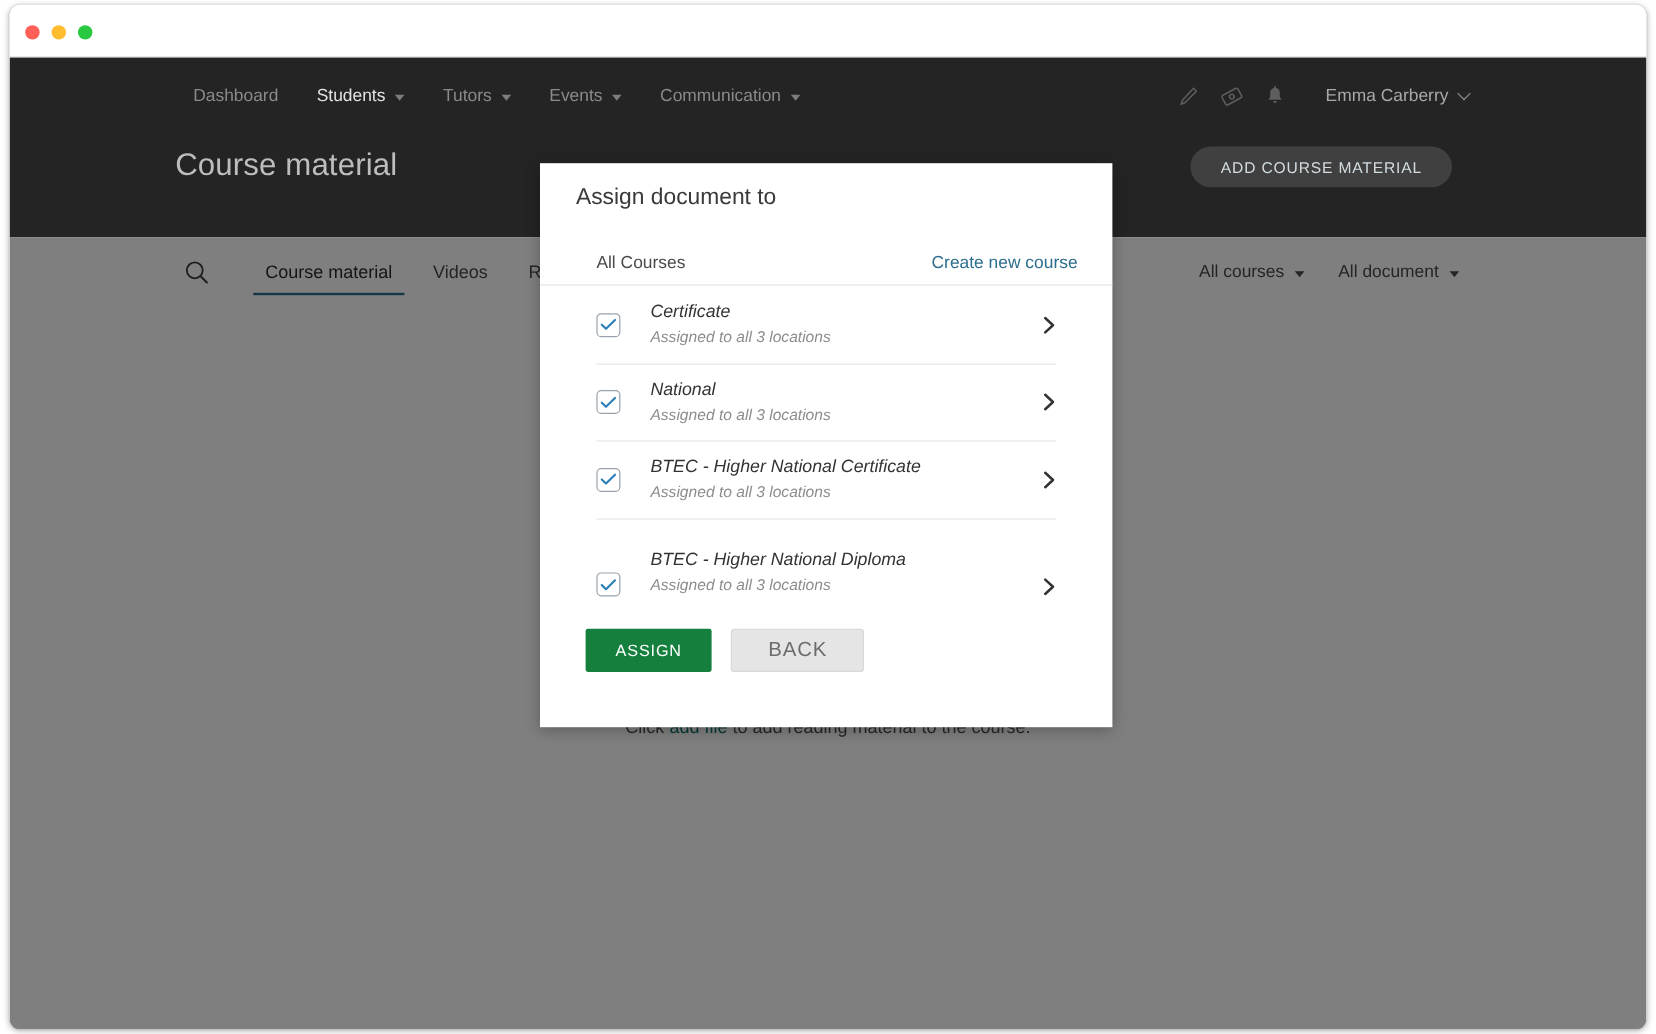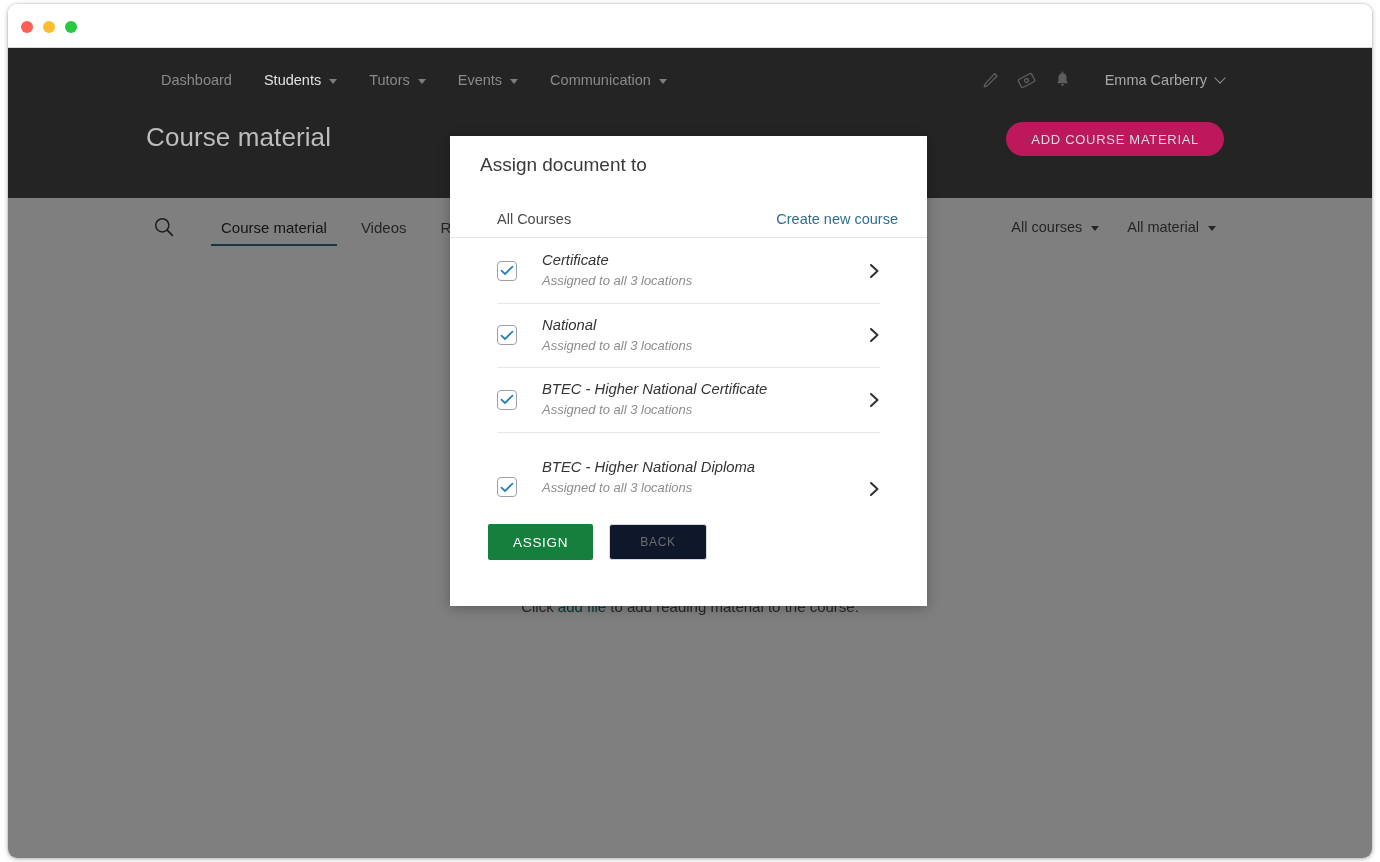--- a/index.html
+++ b/index.html
@@ -123,23 +123,23 @@
     position: absolute;
     left: 138px;
     top: 74px;
     color: #bdbdbd;
     font-size: 26px;
     font-weight: 400;
     letter-spacing: 0.1px;
   }
   #add-course-material-btn {
     position: absolute;
-    right: 148px;
+    right: 162px;
     top: 74px;
-    background: #be185d;
+    background: #404040;
     color: #d2dce1;
     border: none;
     border-radius: 22px;
     height: 34px;
     padding: 0 25px;
     font-size: 13px;
     font-family: "Liberation Sans", sans-serif;
     letter-spacing: 0.7px;
     cursor: pointer;
   }
@@ -354,26 +354,26 @@
     height: 36px;
     padding: 0 25px;
     font-size: 13.5px;
     letter-spacing: 0.7px;
     font-family: "Liberation Sans", sans-serif;
     border-radius: 2px;
     cursor: pointer;
     text-align: center;
   }
   #back-button {
-    background: #0f172a;
+    background: #e5e5e5;
     color: #6d6d6d;
     border: 1px solid #d9d9d9;
     height: 36px;
     padding: 0 30px;
-    font-size: 12px;
+    font-size: 17px;
     letter-spacing: 0.7px;
     font-family: "Liberation Sans", sans-serif;
     border-radius: 3px;
     cursor: pointer;
   }
 </style>
 </head>
 <body>
 
 <div id="browser-frame">
@@ -462,21 +462,21 @@
           <span>Recommended reading</span>
         </div>
       </div>
 
       <div class="filters">
         <div class="filter-item">
           <span>All courses</span>
           <i class="caret-down-dark"></i>
         </div>
         <div class="filter-item">
-          <span>All material</span>
+          <span>All document</span>
           <i class="caret-down-dark"></i>
         </div>
       </div>
     </div>
 
     <div id="empty-state-text">
       <span>Click </span><a>add file</a><span> to add reading material to the course.</span>
     </div>
   </div>
 

